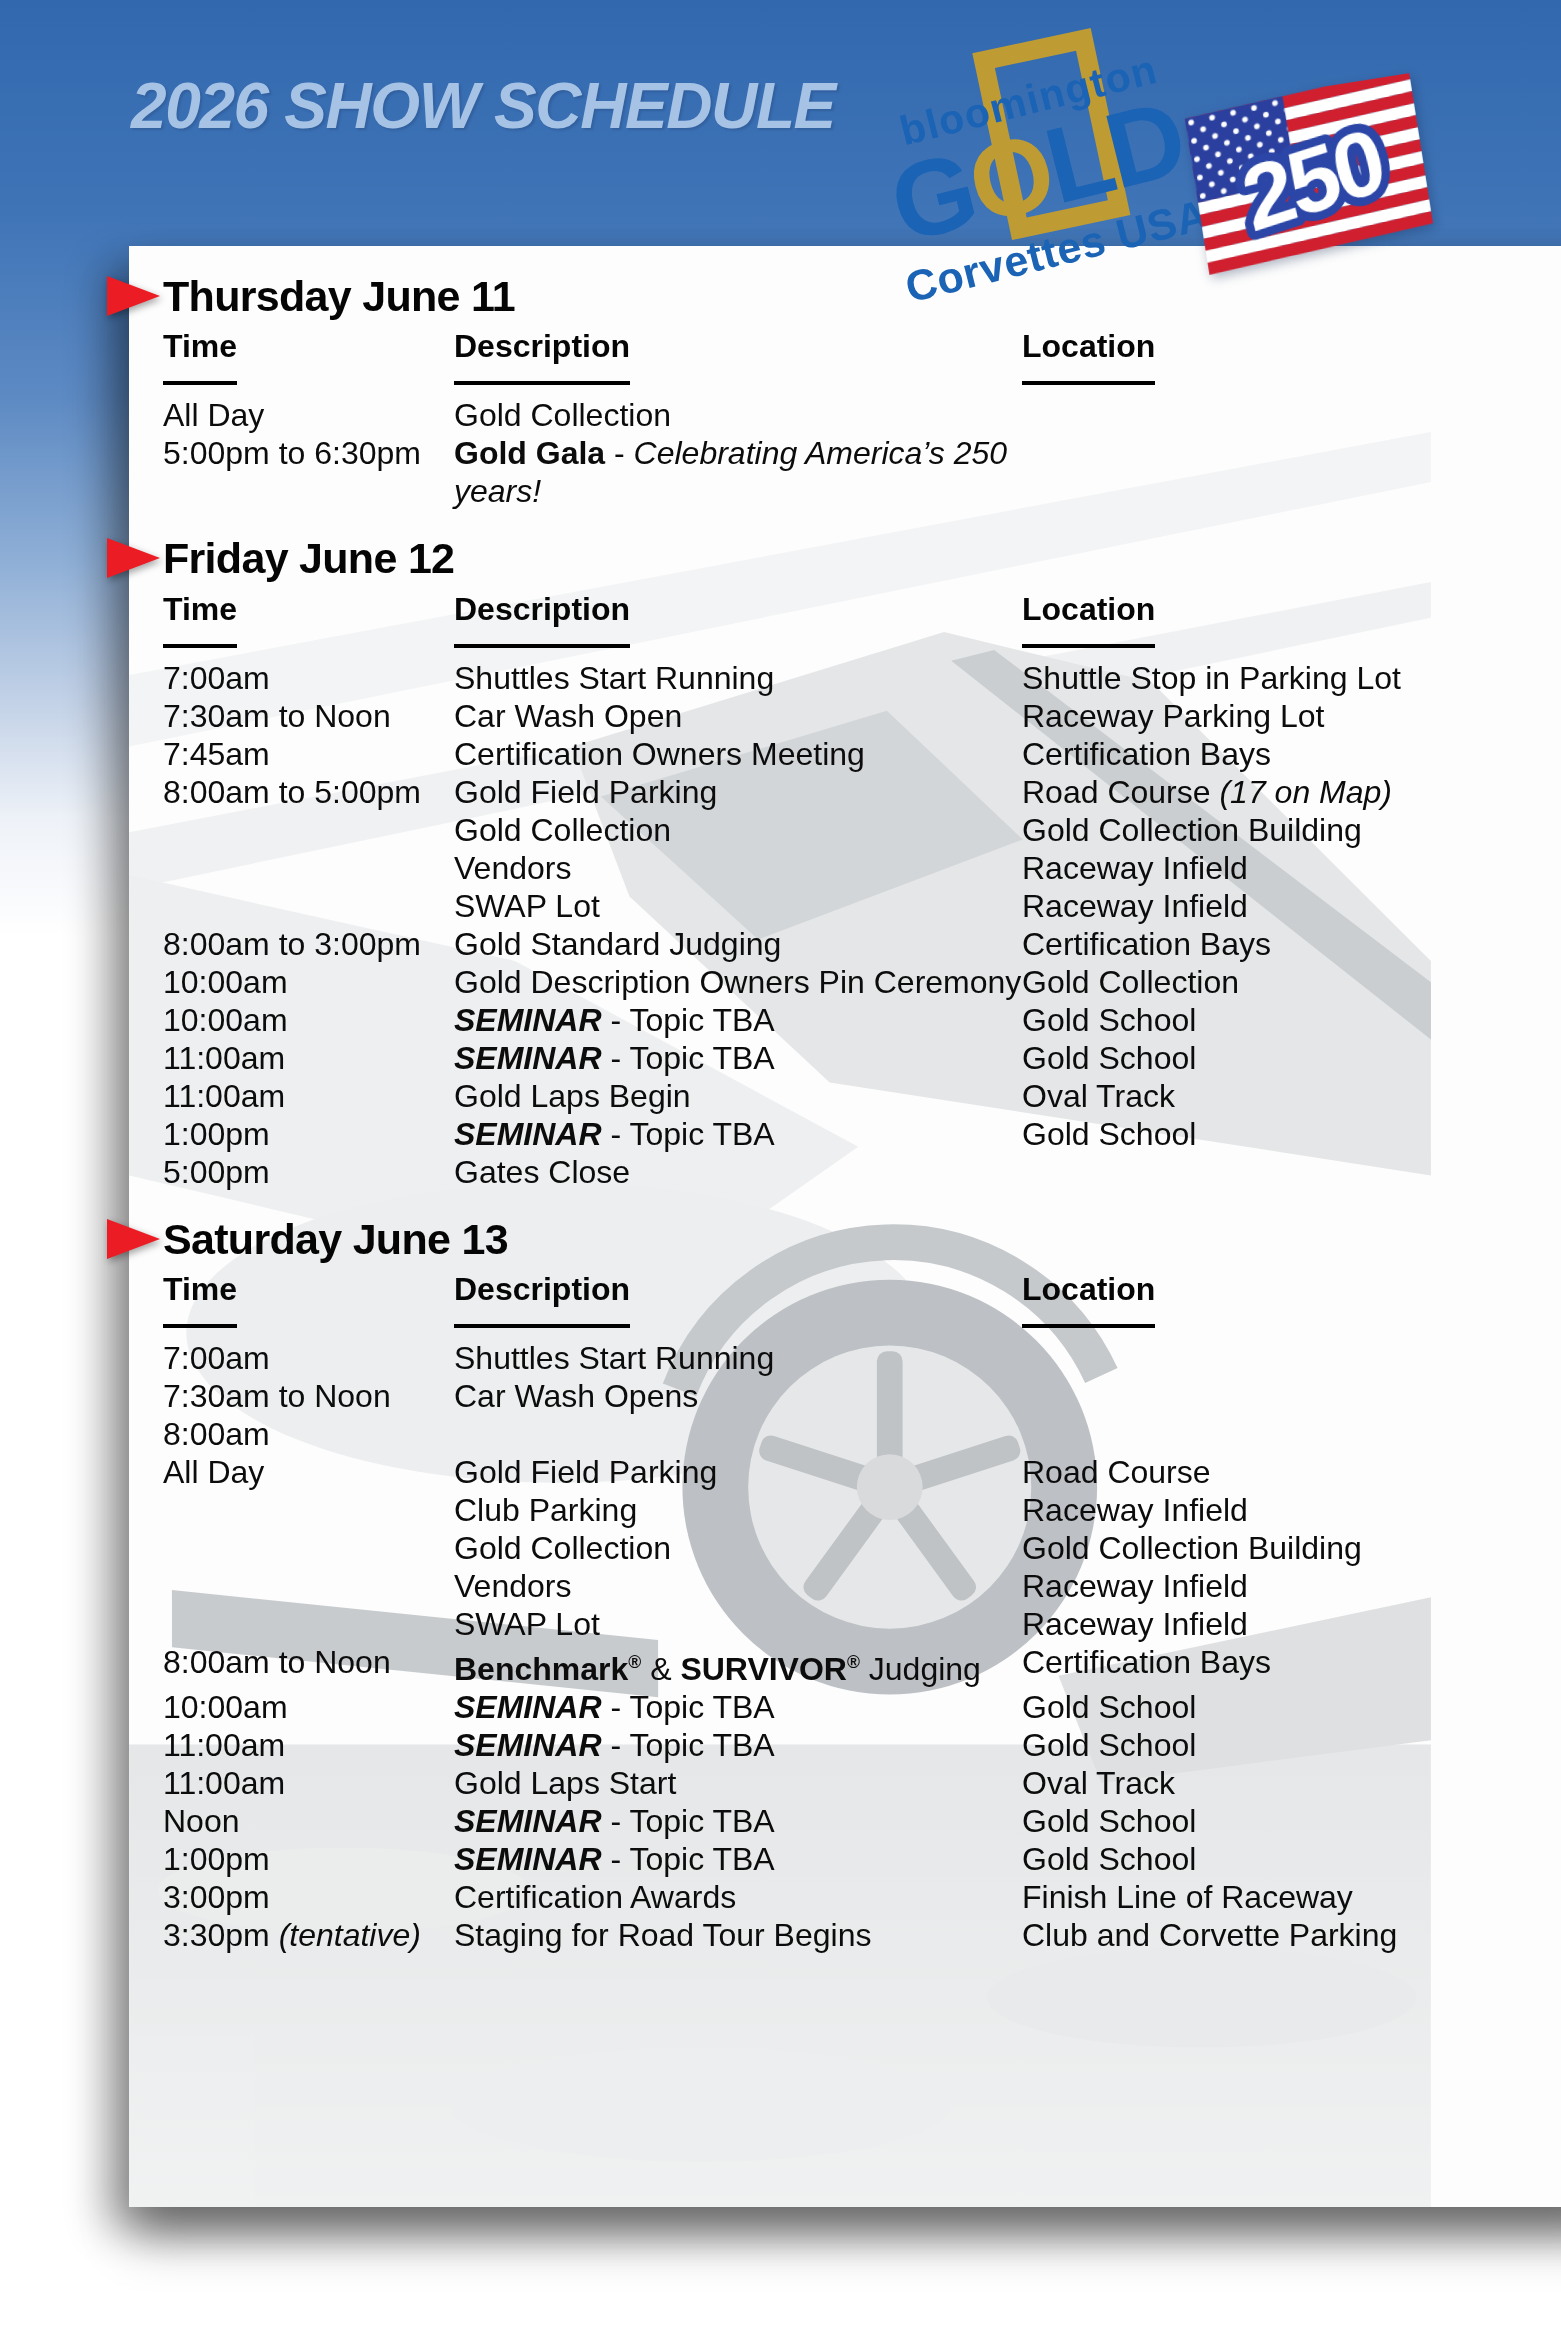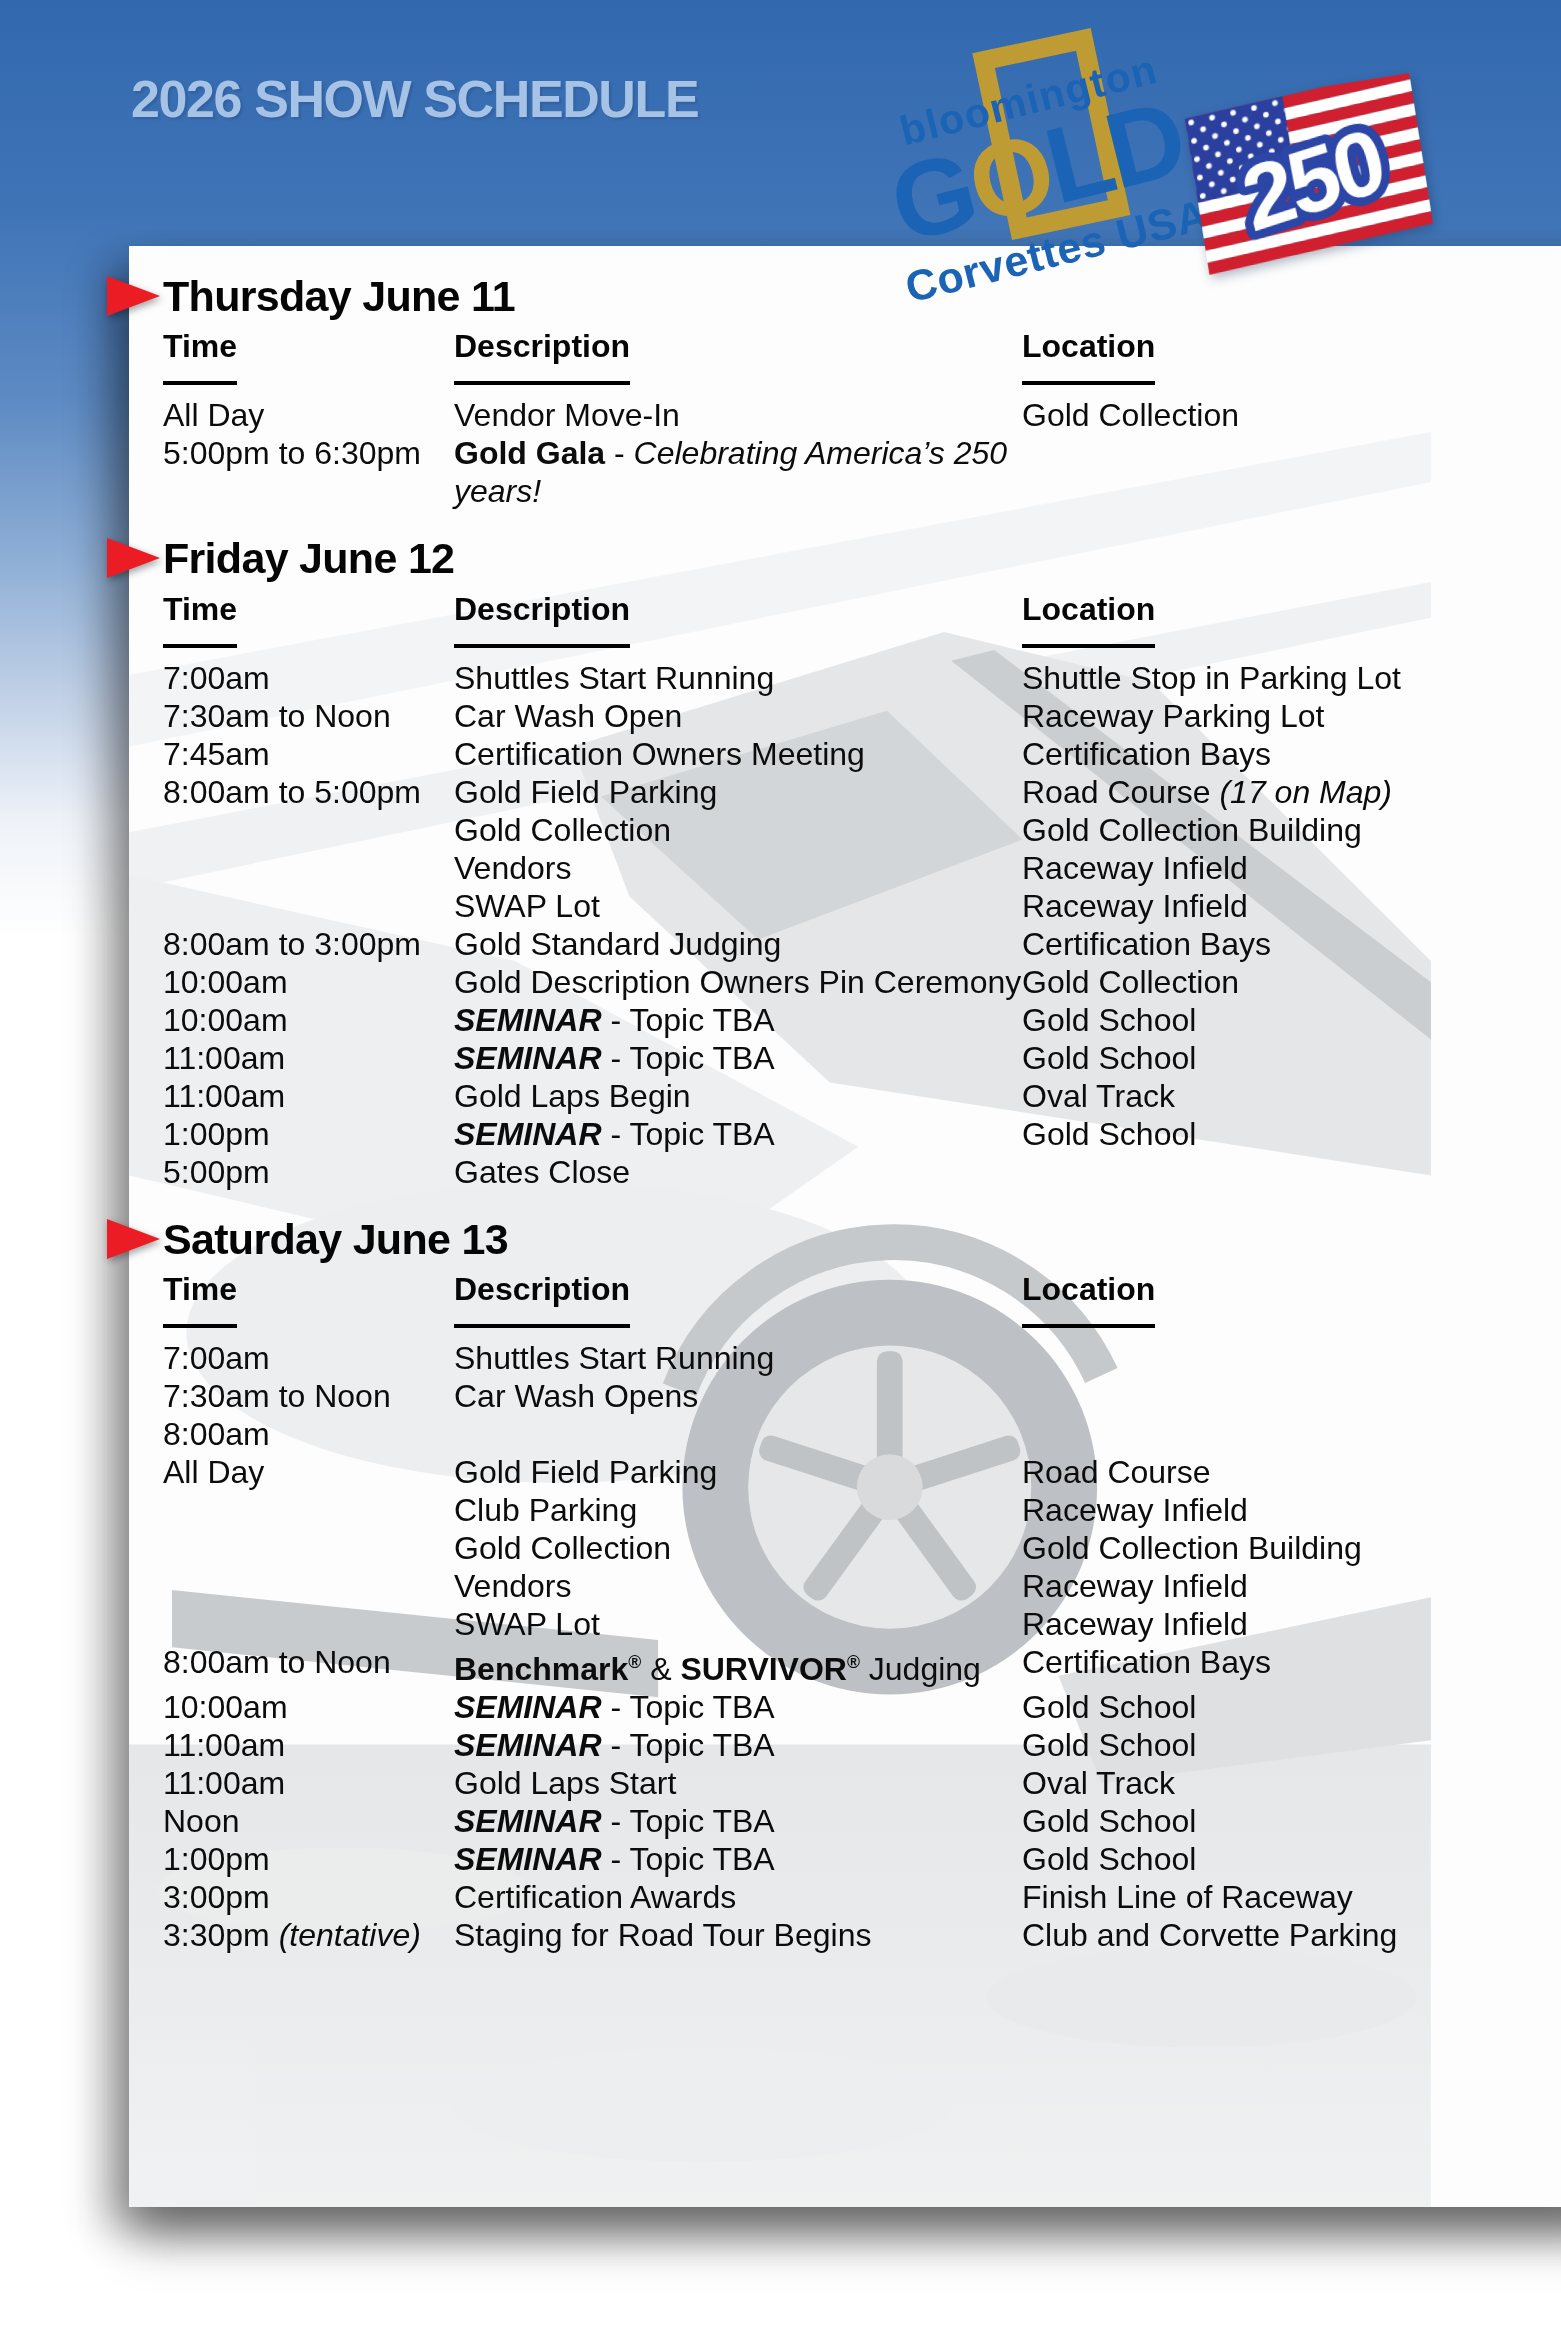--- a/index.html
+++ b/index.html
@@ -1,21 +1,21 @@
 <!DOCTYPE html>
 <html style="font-size:11.4px"><head>
 <meta charset="utf-8">
 <style>
   html,body{margin:0;padding:0;}
   body{font-family:"Liberation Sans", sans-serif;}
   .page{position:relative;width:1561px;height:2342px;overflow:hidden;
     background:linear-gradient(180deg,#3268ae 0%,#3f74b7 9%,#5d8ac3 17%,#8fafd6 24%,#c3d2e7 30%,#eef2f8 35%,#ffffff 40%,#ffffff 100%);}
   
   .title{position:absolute;left:131px;top:69px;z-index:3;white-space:nowrap;
-    font-weight:800;font-size:52px;letter-spacing:-1.4px;
+    font-style:italic;font-weight:800;font-size:64px;letter-spacing:-1.4px;
     color:#a6c3e6;text-shadow:2.1px 2.1px 2.1px rgba(35,65,115,.30);}
   .logo{position:absolute;left:874px;top:80px;width:329px;z-index:6;
     transform:rotate(-14deg);color:#1b63b4;text-align:center;line-height:1;}
   .logo-frame{position:absolute;left:127px;top:-37px;width:83px;height:153px;
     border:19.3px solid #bf9c33;z-index:-1;transform:rotate(2deg);}
   .logo-top{font-size:41px;font-weight:700;letter-spacing:1.4px;margin-left:18.6px;}
   .logo-main{position:relative;font-size:107px;font-weight:800;letter-spacing:-3.6px;margin-top:-2.9px;}
   .logo-o{color:#bf9c33;}
   .logo-reg{position:absolute;right:-10px;bottom:11.4px;font-size:21.4px;font-weight:400;}
   .logo-bottom{font-size:43px;font-weight:700;margin-top:7.1px;letter-spacing:0.7px;}
@@ -134,21 +134,20 @@
     <div id="sections">
         <section class="sched">
           <div class="day-row"><span class="arrow"></span><h2 class="day">Thursday June 11</h2></div>
           <div class="cols">
             <span>Time</span>
             <span>Description</span>
             <span>Location</span>
           </div>
           <div class="row">
             <div>All Day</div>
-            <div>Vendor Move-In</div>
             <div>Gold Collection</div>
           </div>
           <div class="row">
             <div>5:00pm to 6:30pm</div>
             <div><span class="b">Gold Gala</span><span> - </span><span class="i">Celebrating America’s 250 years!</span></div>
             <div></div>
           </div>
         </section>
         <section class="sched">
           <div class="day-row"><span class="arrow"></span><h2 class="day">Friday June 12</h2></div>

